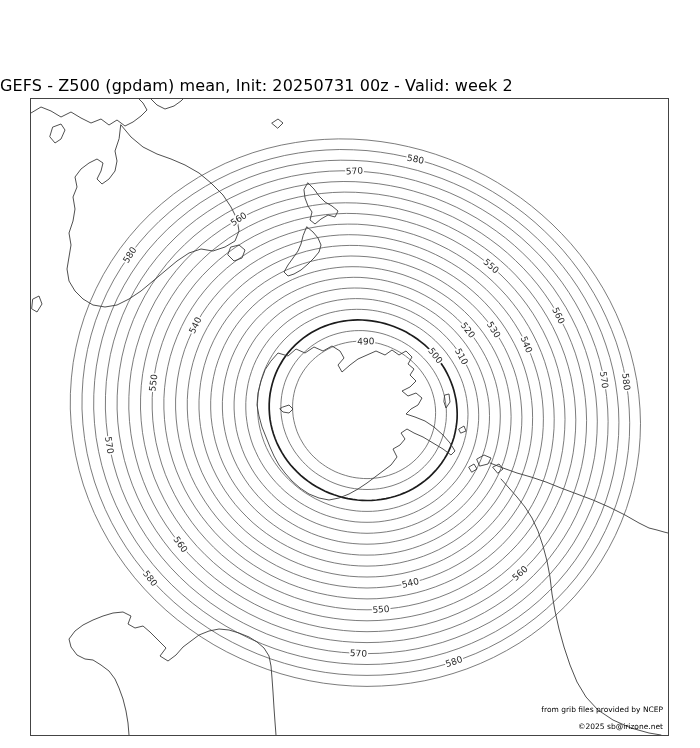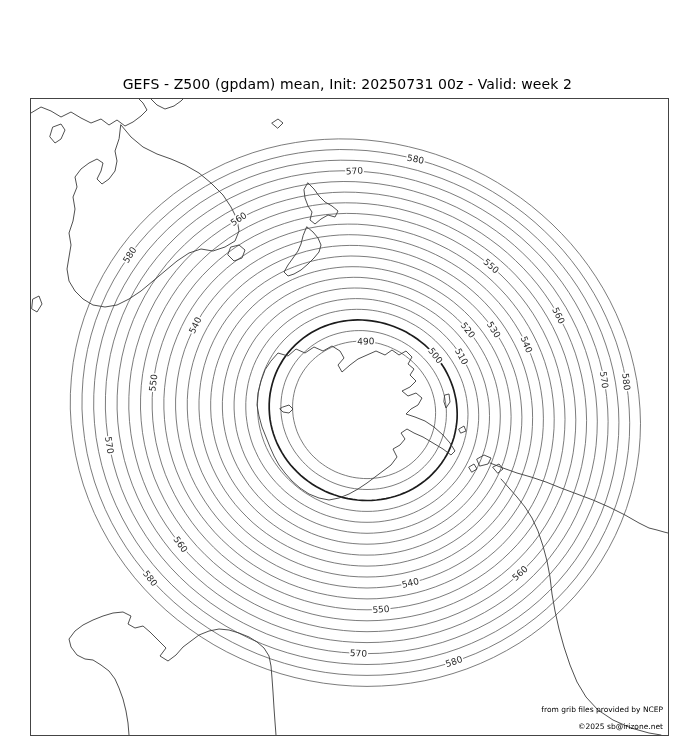--- a/index.html
+++ b/index.html
@@ -1,19 +1,19 @@
 <!DOCTYPE html>
 <html><head>
 <meta charset="utf-8">
 <style>
   html,body{margin:0;padding:0;background:#ffffff;}
   body{width:700px;height:748px;position:relative;font-family:"DejaVu Sans","Liberation Sans",sans-serif;}
   .page-title{
-    position:absolute;left:0;top:76px;width:572px;text-align:right;
-    font-size:14px;color:#000;letter-spacing:0.1px;
+    position:absolute;left:0;top:76px;width:572px;text-align:left;
+    font-size:16px;color:#000;letter-spacing:0.1px;
   }
   .map-frame{
     position:absolute;left:30px;top:98px;width:637px;height:636px;
     border:1px solid #444;box-sizing:content-box;background:#fff;
   }
   .map-frame svg{position:absolute;left:0;top:0;width:637px;height:636px;display:block;}
   .contour{fill:none;stroke:#5a5a5a;stroke-width:0.8;}
   .contour.bold{stroke:#1c1c1c;stroke-width:1.7;}
   .coast{fill:none;stroke:#3c3c3c;stroke-width:0.9;stroke-linejoin:round;stroke-linecap:round;}
   .clabel{

